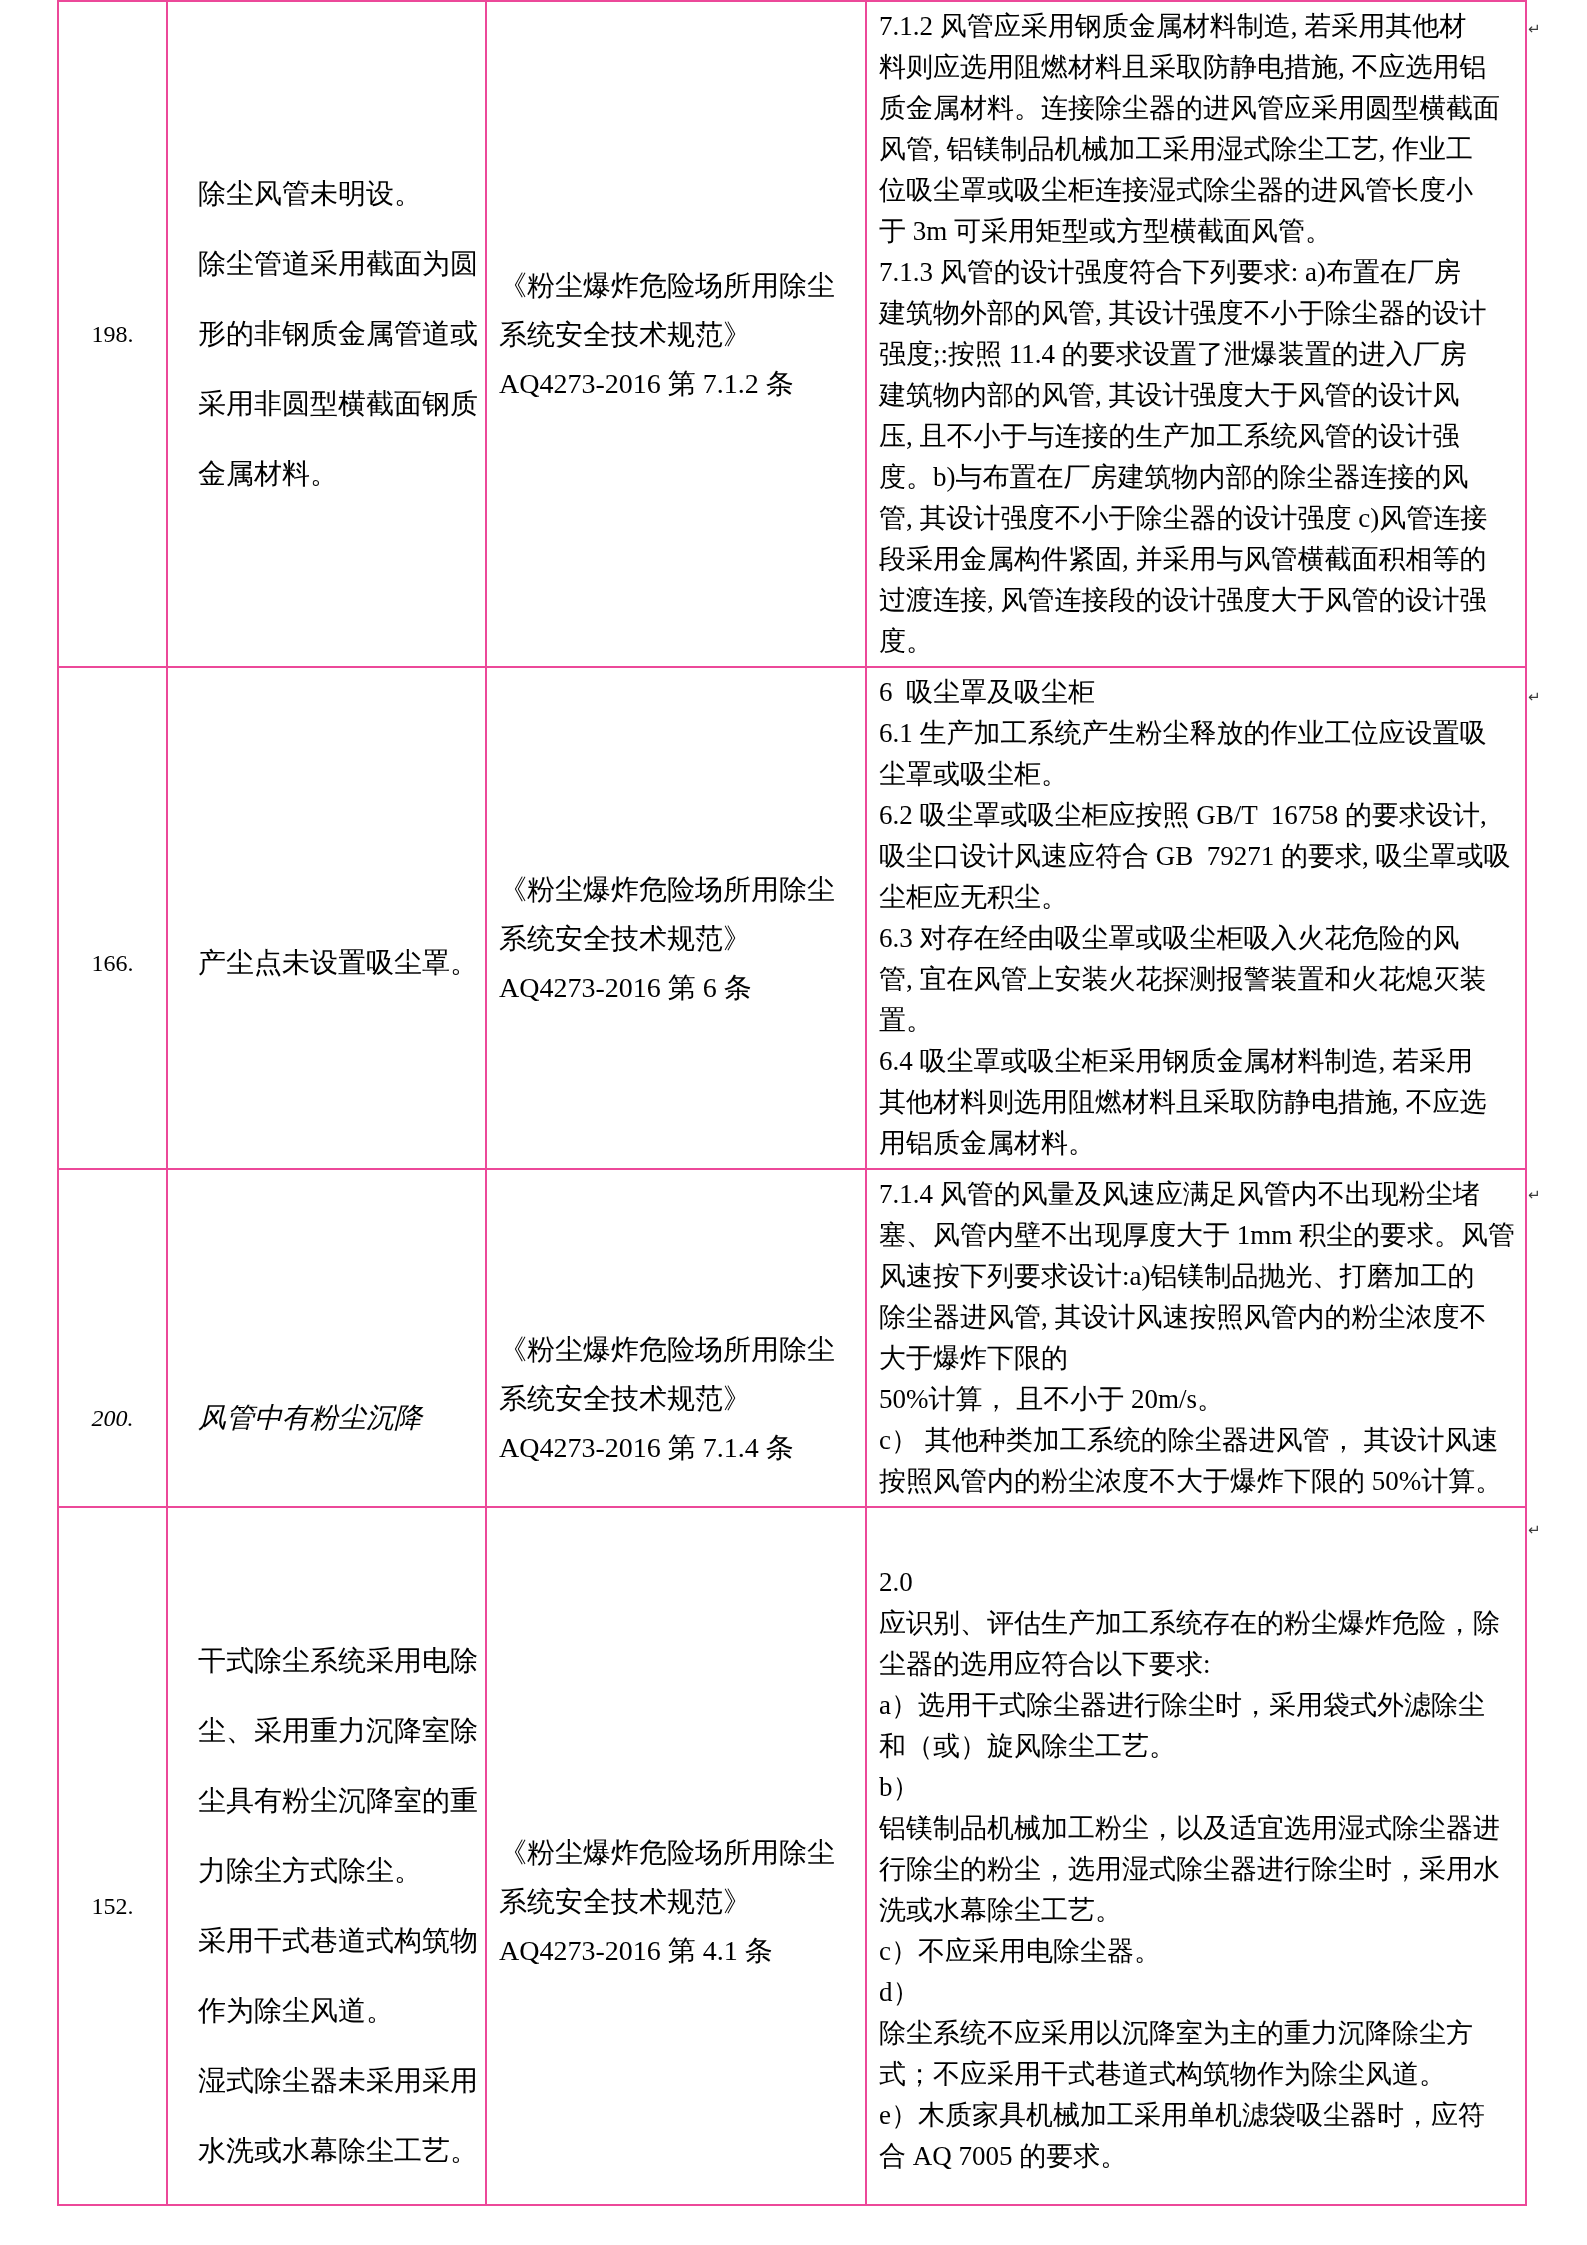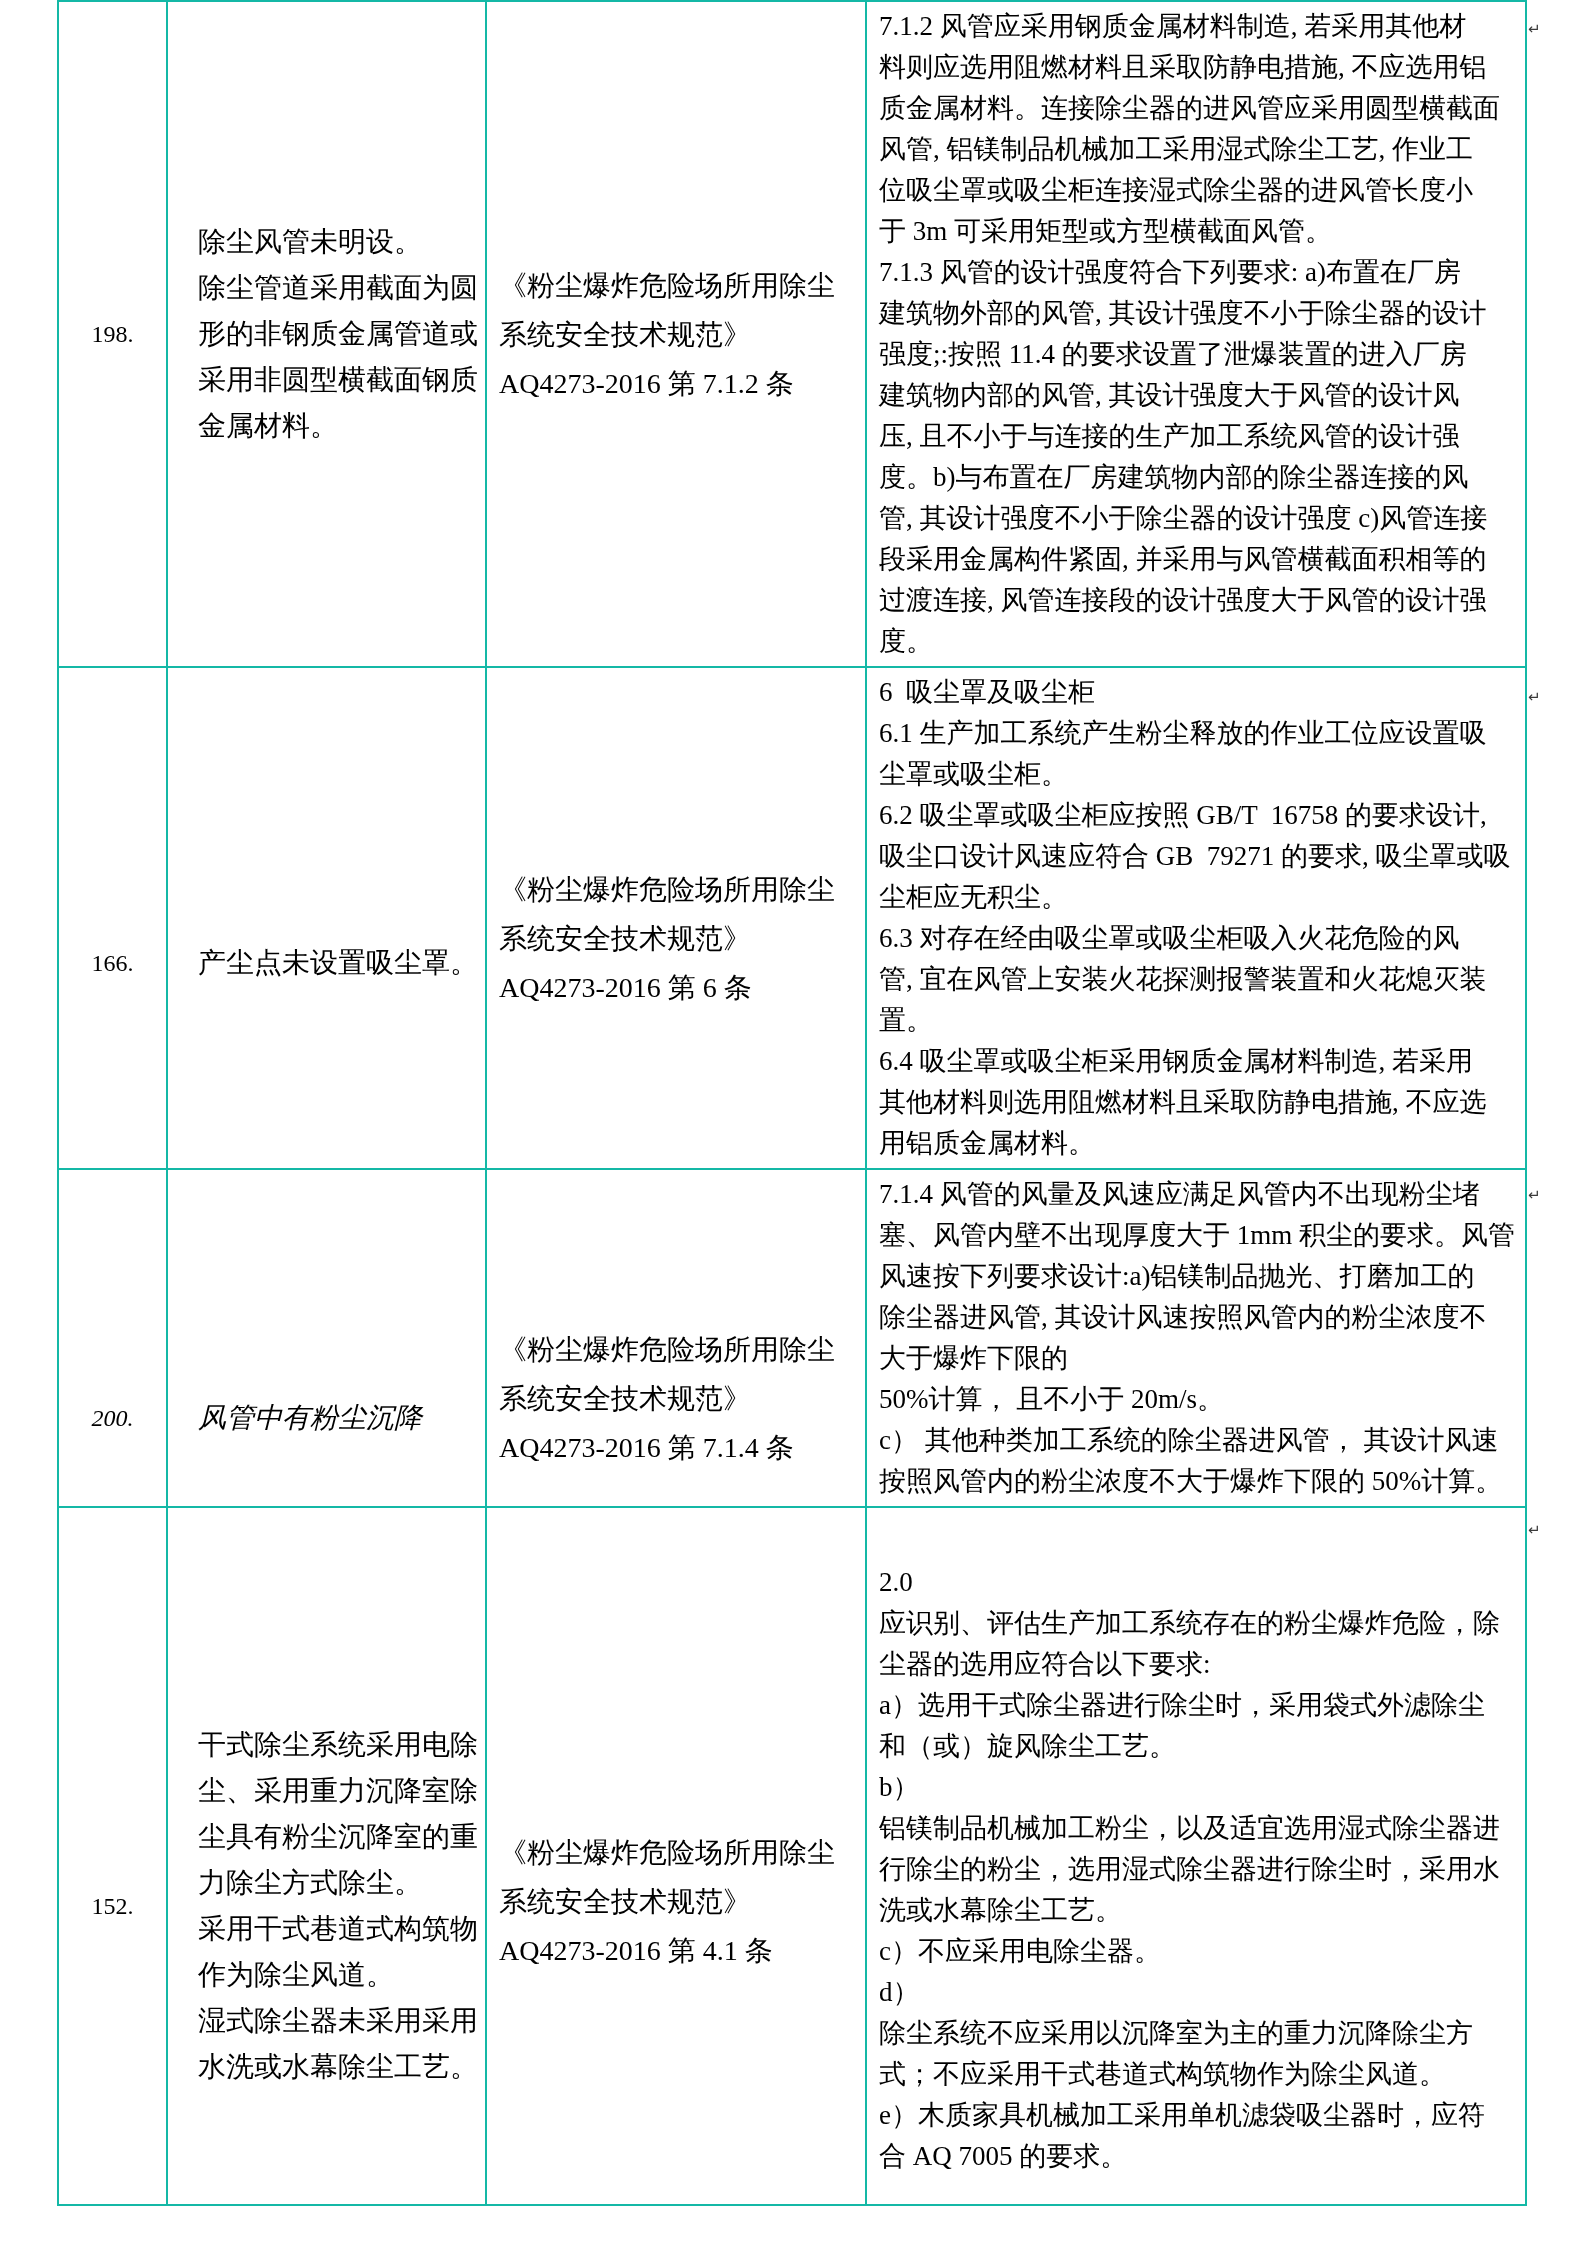--- a/index.html
+++ b/index.html
@@ -11,33 +11,33 @@
     color:#000000;
     overflow:hidden;
   }
   table.reg-table{
     position:absolute;left:57px;top:0;
     width:1468px;
     border-collapse:collapse;
     table-layout:fixed;
   }
   table.reg-table td{
-    border:2px solid #14b8a6;
+    border:2px solid #ec4899;
     padding:0;
     vertical-align:middle;
     overflow:hidden;
   }
   .cell-no{
     text-align:center;
     font-size:24px;
     line-height:40px;
   }
   .cell-problem{
     font-size:28px;
-    line-height:46px;
+    line-height:70px;
     padding-left:30px !important;
     padding-right:6px !important;
     white-space:pre-wrap;
     margin-left:16px;
   }
   .cell-basis{
     font-size:28px;
     line-height:49px;
     padding-left:12px !important;
     padding-right:6px !important;

